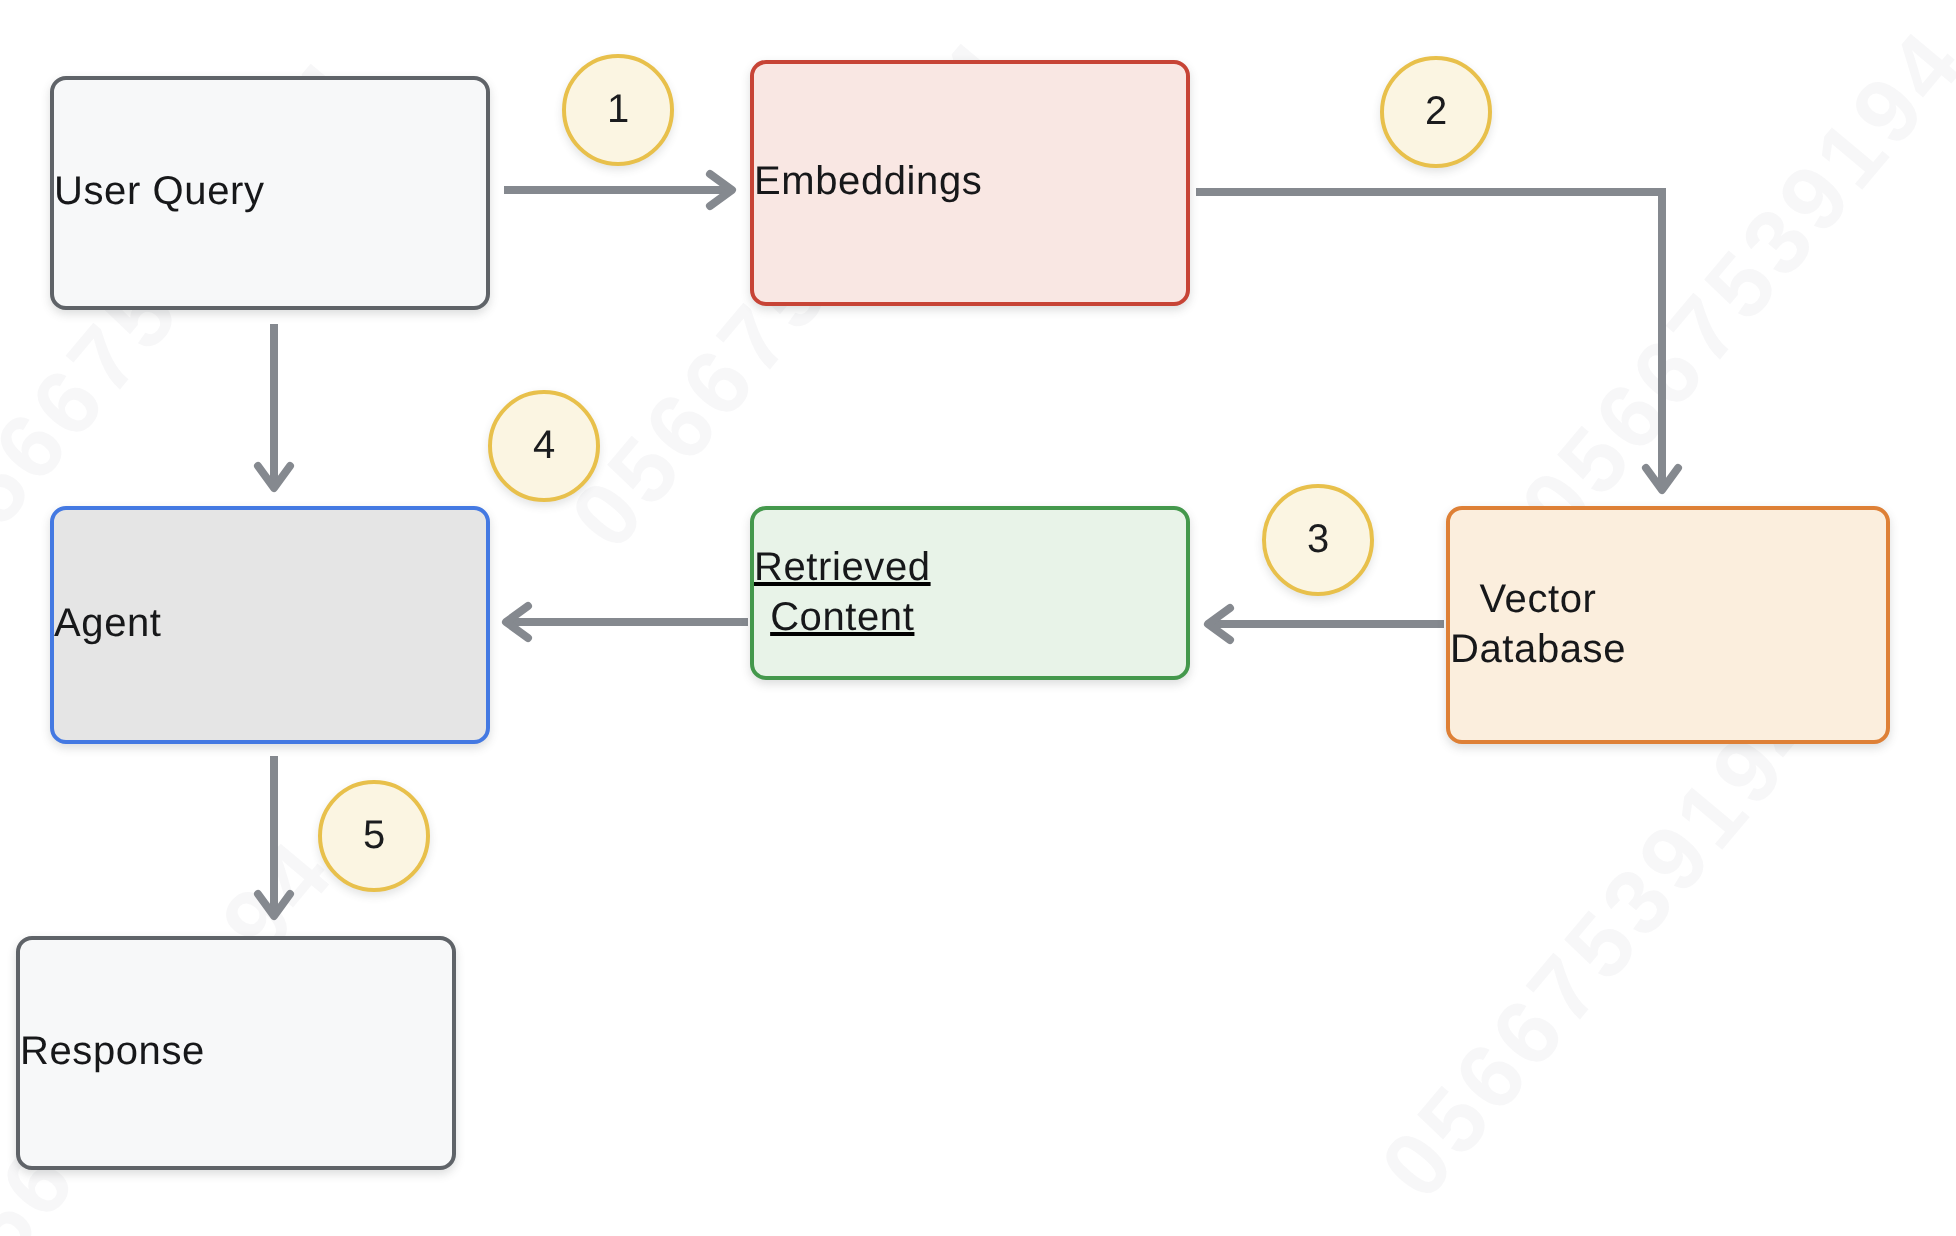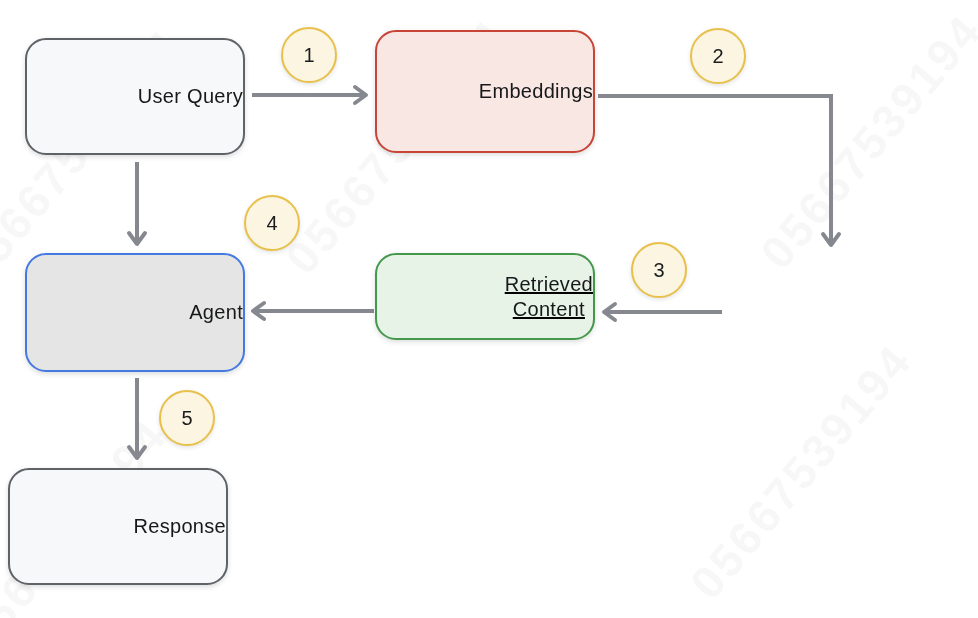--- a/index.html
+++ b/index.html
@@ -34,25 +34,25 @@
     width: 978px; height: 618px;
   }
   .arrow-path {
     fill: none;
     stroke-width: 4px;
     stroke-linejoin: miter;
   }
   .node {
     position: absolute;
     border: 2px solid #888;
-    border-radius: 21px;
+    border-radius: 8px;
     background: #eee;
     display: flex;
     align-items: center;
-    justify-content: flex-end;
+    justify-content: flex-start;
     box-shadow: 0 2px 5px rgba(60, 64, 67, 0.18);
     box-sizing: border-box;
   }
   .node-label {
     font-size: 20px;
     font-weight: 500;
     letter-spacing: 0.3px;
     color: #17181a;
     text-align: center;
     white-space: pre-line;
@@ -111,20 +111,24 @@
   </svg>
 
   <div class="node n-user-query" style="background-color: rgb(247, 248, 249); border-color: rgb(95, 99, 104);">
     <span class="node-label">User Query</span>
   </div>
 
   <div class="node n-embeddings" style="background-color: rgb(249, 231, 227); border-color: rgb(199, 68, 54);">
     <span class="node-label">Embeddings</span>
   </div>
 
+  <div class="node n-vector-database" style="background-color: rgb(251, 238, 221); border-color: rgb(222, 128, 54);">
+    <span class="node-label">Vector
+Database</span>
+  </div>
 
   <div class="node n-retrieved-content" style="background-color: rgb(232, 243, 232); border-color: rgb(68, 152, 76);">
     <span class="node-label">Retrieved
 Content</span>
   </div>
 
   <div class="node n-agent" style="background-color: #e5e5e5; border-color: rgb(68, 121, 226);">
     <span class="node-label">Agent</span>
   </div>
 

